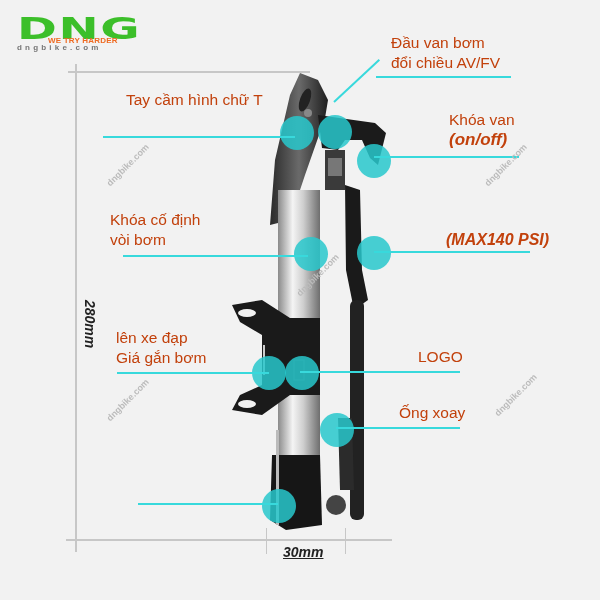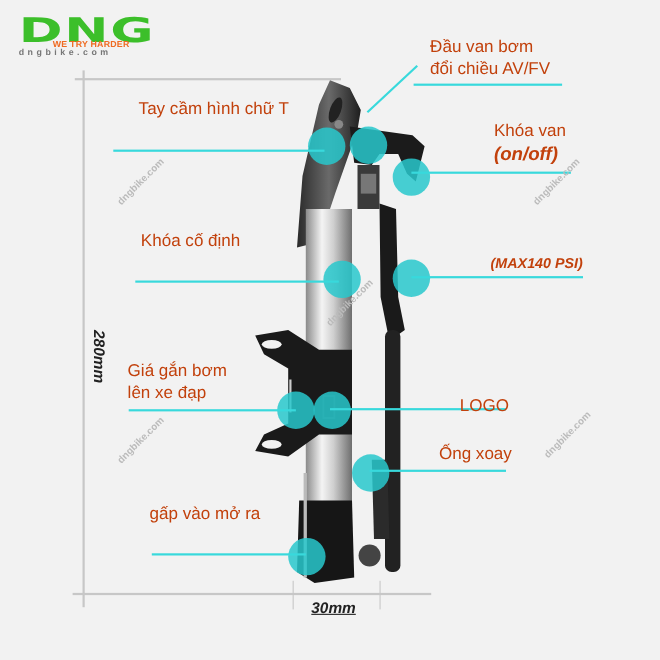--- a/index.html
+++ b/index.html
@@ -2,21 +2,21 @@
 <html><head>
 <meta charset="utf-8">
 <style>
   html,body{margin:0;padding:0;}
   body{width:600px;height:600px;background:#f2f2f2;position:relative;overflow:hidden;font-family:"Liberation Sans","DejaVu Sans",sans-serif;color:#1a1a1a;}
   .abs{position:absolute;}
   .logo-main{left:17px;top:14px;font-family:"DejaVu Sans",sans-serif;font-weight:bold;font-size:31px;line-height:28px;letter-spacing:1px;color:#3cbf2a;transform:scaleX(1.55);transform-origin:left top;}
   .logo-tag{left:48px;top:36px;font-size:8px;font-weight:bold;color:#ef6b22;letter-spacing:0.2px;}
   .logo-site{left:17px;top:43px;font-size:8px;font-weight:bold;color:#777;letter-spacing:3.2px;}
   .label{font-size:15.5px;line-height:20px;color:#c2410c;white-space:nowrap;}
-  .label.small{font-size:13px;font-style:italic;font-weight:bold;}
+  .label.small{font-size:16px;font-style:italic;font-weight:bold;}
   .cyan{background:#38d9dc;height:2px;}
   .dim{background:#c7c7c7;}
   .dimtext{font-style:italic;font-weight:bold;font-size:14px;color:#222;}
   .wm{font-size:9px;color:#bbb;transform:rotate(-45deg);white-space:nowrap;font-weight:bold;}
   .dot{width:34px;height:34px;border-radius:50%;background:rgba(40,200,205,0.85);}
 </style>
 </head>
 <body>
 
 <div class="abs logo-main">DNG</div>
@@ -97,31 +97,31 @@
   <div>Đầu van bơm</div>
   <div>đổi chiều AV/FV</div>
 </div>
 <div class="abs label" style="left:105px;top:90px;margin-left:21px;">
   <div>Tay cầm hình chữ T</div>
 </div>
 <div class="abs label" style="left:449px;top:110px;">
   <div>Khóa van</div>
   <div style="font-style:italic;font-weight:bold;font-size:17px;">(on/off)</div>
 </div>
-<div class="abs label" style="left:128px;top:210px;">
+<div class="abs label" style="left:110px;top:210px;">
   <div>Khóa cố định</div>
+  <div>vòi bơm</div>
 </div>
 <div class="abs label small" style="left:446px;top:230px;">(MAX140 PSI)</div>
 <div class="abs label" style="left:116px;top:328px;">
+  <div>lên xe đạp</div>
   <div>Giá gắn bơm</div>
-  <div>lên xe đạp</div>
 </div>
-<div class="abs label" style="left:418px;top:360px;">LOGO</div>
+<div class="abs label" style="left:418px;top:347px;">LOGO</div>
 <div class="abs label" style="left:389px;top:403px;margin-left:10px;">Ống xoay</div>
 <div class="abs label" style="left:136px;top:458px;">
-  <div>gấp vào mở ra</div>
 </div>
 
 <div class="abs wm" style="left:100px;top:160px;">dngbike.com</div>
 <div class="abs wm" style="left:478px;top:160px;">dngbike.com</div>
 <div class="abs wm" style="left:290px;top:270px;">dngbike.com</div>
 <div class="abs wm" style="left:100px;top:395px;">dngbike.com</div>
 <div class="abs wm" style="left:488px;top:390px;">dngbike.com</div>
 
 </body></html>

